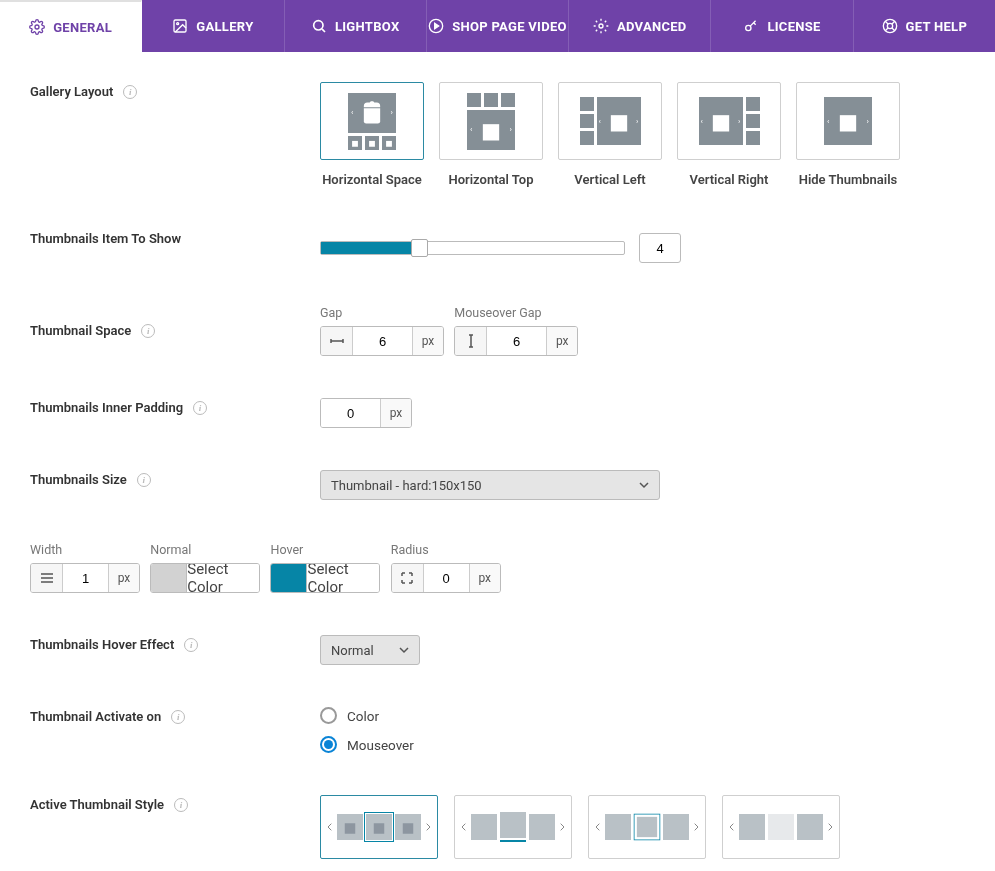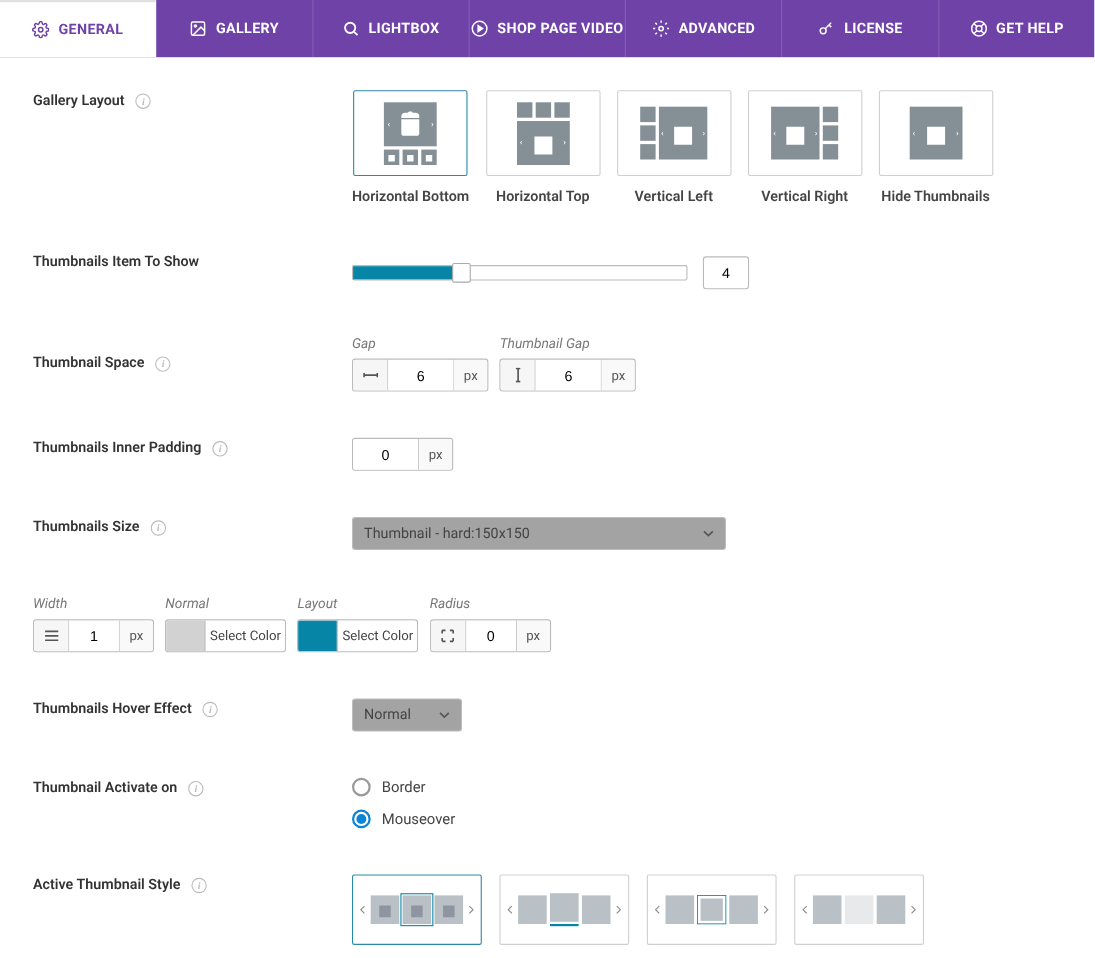--- a/index.html
+++ b/index.html
@@ -29,39 +29,39 @@
   
   
   .slider-row { display: flex; align-items: center; gap: 14px; margin-top: 4px;}
   .slider-track { width: 305px; height: 14px; border: 1px solid #bbb; border-radius: 2px; position: relative; background: #fff;}
   .slider-fill { position: absolute; left: 0; top: 0; bottom: 0; width: 95px; background: #0685a6; }
   .slider-thumb { position: absolute; top: -3px; left: 90px; width: 17px; height: 18px; background: #fff; border: 1px solid #aaa; border-radius: 2px; }
   .slider-value { width: 42px; height: 30px; border: 1px solid #bbb; border-radius: 3px; text-align: center; font-size: 13px; background:#fff; }
   
   
   .subfield { display: inline-flex; flex-direction: column; gap: 6px; margin-right: 7px;}
-  .subfield-label { font-size: 12.5px; color: #777; font-style: italic; }
+  .subfield-label { font-size: 12.5px; color: #777; }
   .input-group { display: inline-flex; height: 30px; border: 1px solid #bbb; border-radius: 3px; overflow: hidden; }
   .input-group .seg { display: flex; align-items: center; justify-content: center; border-right: 1px solid #ccc; background: #fff; }
   .input-group .seg:last-child { border-right: none; }
   .input-group .seg.iconbox { width: 32px; background: #f6f6f6; }
   .input-group .seg.num { width: 60px; }
   .input-group .seg.unit { width: 30px; font-size: 12px; color: #555; background: #f9f9f9; }
   .input-group input { width: 100%; height: 100%; border: none; text-align: center; font-size: 13px; outline: none; }
   .input-group.wide .seg.num { width: 46px; }
   
   
   .color-group { display: inline-flex; height: 30px; border: 1px solid #bbb; border-radius: 3px; overflow: hidden; }
   .color-swatch { width: 36px; border-right: 1px solid #bbb; }
-  .color-btn { width: 72px; display: flex; align-items: center; justify-content: center; font-size: 12px; background: #fff; color: #444;}
+  .color-btn { width: 72px; display: flex; align-items: center; justify-content: center; font-size: 15px; background: #fff; color: #444;}
   .swatch-grey { background: #d2d2d2; }
   .swatch-blue { background: #0685a6; }
   
   
-  .select { display: inline-flex; align-items: center; justify-content: space-between; height: 30px; border: 1px solid #bbb; border-radius: 3px; padding: 0 10px; background: #a3a3a3; cursor: pointer;}
+  .select { display: inline-flex; align-items: center; justify-content: space-between; height: 30px; border: 1px solid #bbb; border-radius: 3px; padding: 0 10px; background: #e5e5e5; cursor: pointer;}
   .select.wide { width: 340px; }
   .select.small { width: 100px; }
   .chev { width:10px; height:10px; }
   
   
   .radio-group { display: flex; flex-direction: column; gap: 12px; }
   .radio-item { display: flex; align-items: center; gap: 10px; cursor: pointer; font-size: 13.5px;}
   .radio { width: 17px; height: 17px; border: 2px solid #999; border-radius: 50%; display: inline-flex; align-items: center; justify-content: center; }
   .radio.checked { border-color: #0a84d6; }
   .radio.checked::after { content: ""; width: 9px; height: 9px; background: #0a84d6; border-radius: 50%; }
@@ -175,21 +175,21 @@
                     </svg>
                   </div>
                   <div class="lb-thumb">
                     <svg viewBox="0 0 24 24" fill="#fff">
                       <path d="M5 7h14v14H5z"></path>
                     </svg>
                   </div>
                 </div>
             </div>
           </div>
-          <span class="layout-option-label">Horizontal Bottom</span>
+          <span class="layout-option-label">Horizontal Space</span>
         </div>
 
         <div class="layout-option">
           <div class="layout-box">
             <div style="display:flex;flex-direction:column;gap:3px;align-items:center;">
               <div class="lb-thumbs-row">
                   <div class="lb-thumb"></div>
                   <div class="lb-thumb"></div>
                   <div class="lb-thumb"></div>
                 </div>
@@ -290,21 +290,21 @@
                 <path d="M1 5h12M1 3v4M13 3v4" stroke="#555" stroke-width="1.5" fill="none"></path>
               </svg>
             </div>
           <div class="seg num">
               <input value="6" style="">
             </div>
           <div class="seg unit">px</div>
         </div>
       </div>
       <div class="subfield">
-        <span class="subfield-label">Thumbnail Gap</span>
+        <span class="subfield-label">Mouseover Gap</span>
         <div class="input-group">
           <div class="seg iconbox">
               <svg width="10" height="14" viewBox="0 0 10 14">
                 <path d="M5 1v12M3 1h4M3 13h4" stroke="#555" stroke-width="1.5" fill="none"></path>
               </svg>
             </div>
           <div class="seg num">
               <input value="6" style="">
             </div>
           <div class="seg unit">px</div>
@@ -360,21 +360,21 @@
         </div>
       </div>
       <div class="subfield">
         <span class="subfield-label">Normal</span>
         <div class="color-group">
           <div class="color-swatch swatch-grey"></div>
           <div class="color-btn">Select Color</div>
         </div>
       </div>
       <div class="subfield">
-        <span class="subfield-label">Layout</span>
+        <span class="subfield-label">Hover</span>
         <div class="color-group">
           <div class="color-swatch swatch-blue"></div>
           <div class="color-btn">Select Color</div>
         </div>
       </div>
       <div class="subfield">
         <span class="subfield-label">Radius</span>
         <div class="input-group wide">
           <div class="seg iconbox">
               <svg width="14" height="14" viewBox="0 0 14 14" fill="none" stroke="#555" stroke-width="1.5">
@@ -407,21 +407,21 @@
 
   <div class="row">
     <div class="label-col">
       <span>Thumbnail Activate on</span>
       <span class="info-icon">i</span>
     </div>
     <div class="control-col">
       <div class="radio-group">
         <div class="radio-item">
           <span class="radio"></span>
-          <span>Border</span>
+          <span>Color</span>
         </div>
         <div class="radio-item">
           <span class="radio checked"></span>
           <span>Mouseover</span>
         </div>
       </div>
     </div>
   </div>
 
   <div class="row" style="margin-bottom:10px;">

